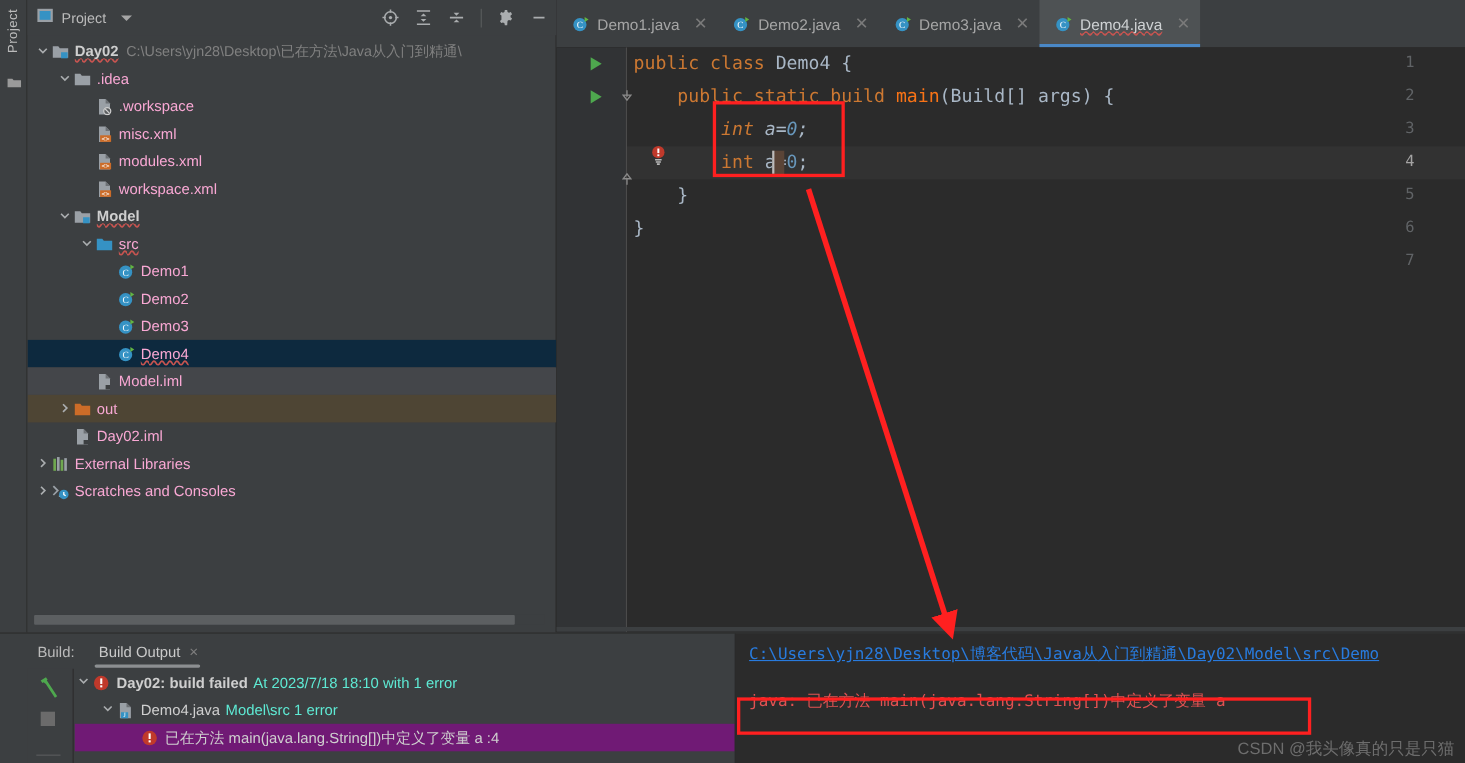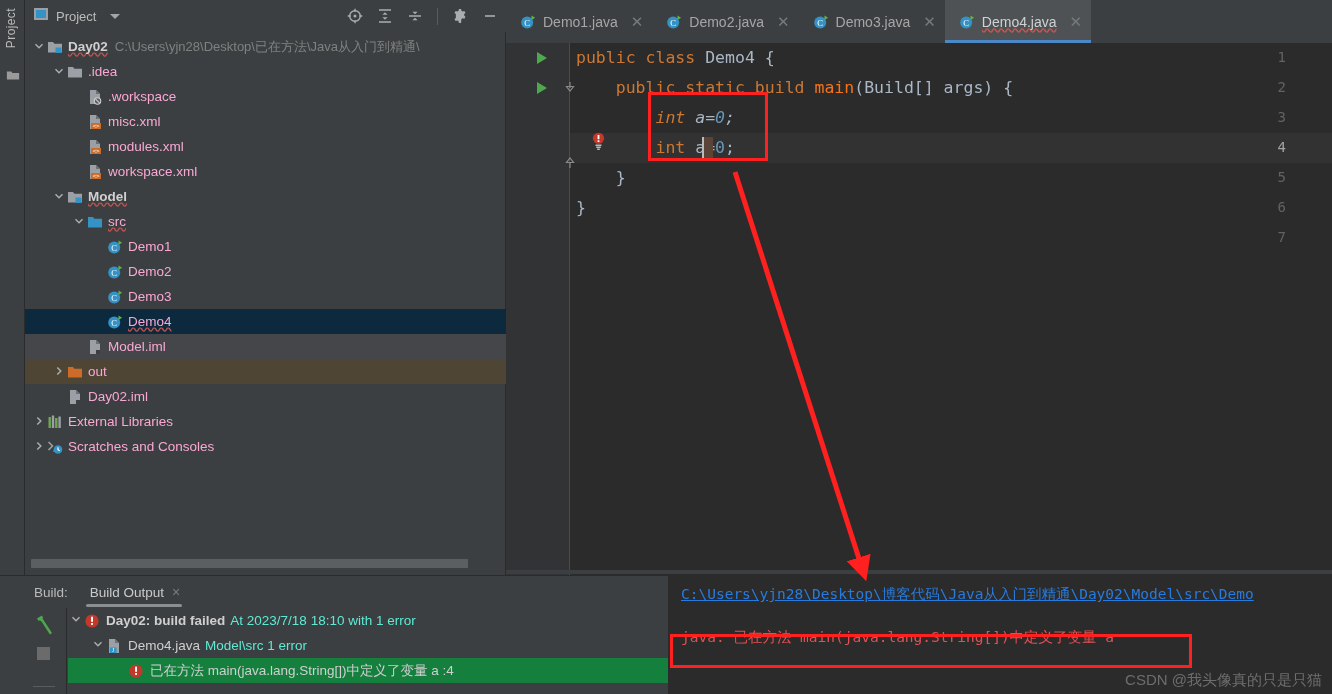--- a/index.html
+++ b/index.html
@@ -104,21 +104,21 @@
   .build-tab .bt-underline { position: absolute; left: -4px; right: -2px; bottom: -7px; height: 3px; background: #8c8f91; border-radius: 2px; }
 
   .build-body { position: relative; height: 87px; }
   .build-side { position: absolute; left: 25px; top: 0; width: 42px; height: 87px; background: #3c3f41; border-right: 1px solid #2b2b2b; }
   .build-tree { position: absolute; left: 68px; top: 0; width: 600px; height: 87px; }
   .brow { position: relative; display: flex; align-items: center; height: 25px; font-size: 13.5px; color: #bbbbbb; white-space: nowrap; }
   .brow .barw { width: 14px; flex: 0 0 14px; }
   .brow .bic { width: 16px; height: 16px; flex: 0 0 16px; margin-right: 6px; }
   .brow .bbold { font-weight: bold; color: #cfcfcf; }
   .brow .bdim { color: #5eead4; margin-left: 5px; }
-  .brow.sel { background: #15803d; }
+  .brow.sel { background: #701a75; }
   .btime { position: absolute; right: 8px; top: 2px; color: #8a8a8a; font-size: 13px; }
 
   .console { position: absolute; left: 668px; top: 0; width: 664px; height: 119px; background: #2b2b2b; border-left: 1px solid #2b2b2b; }
   .c-path { position: absolute; left: 12px; top: 9px; font-family: "DejaVu Sans Mono", monospace; font-size: 14.5px; color: #287bde; text-decoration: underline; white-space: nowrap; }
   .c-err { position: absolute; left: 12px; top: 40px; font-family: "DejaVu Sans Mono", monospace; font-size: 14.5px; color: #e05252; white-space: nowrap; margin-top: 12px; }
   .watermark { position: absolute; right: 10px; bottom: 5px; color: #6d6d6d; font-size: 15px; white-space: nowrap; }
 
   
   .ann-box { position: absolute; border: 3px solid #ff2020; pointer-events: none; }
   .ann-svg { position: absolute; left: 0; top: 0; width: 1332px; height: 694px; pointer-events: none; }

